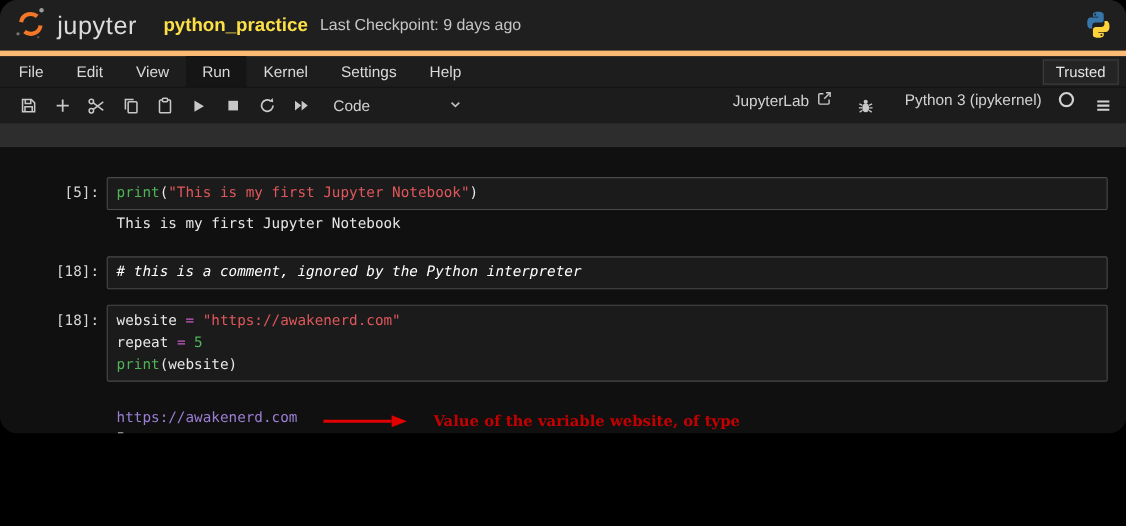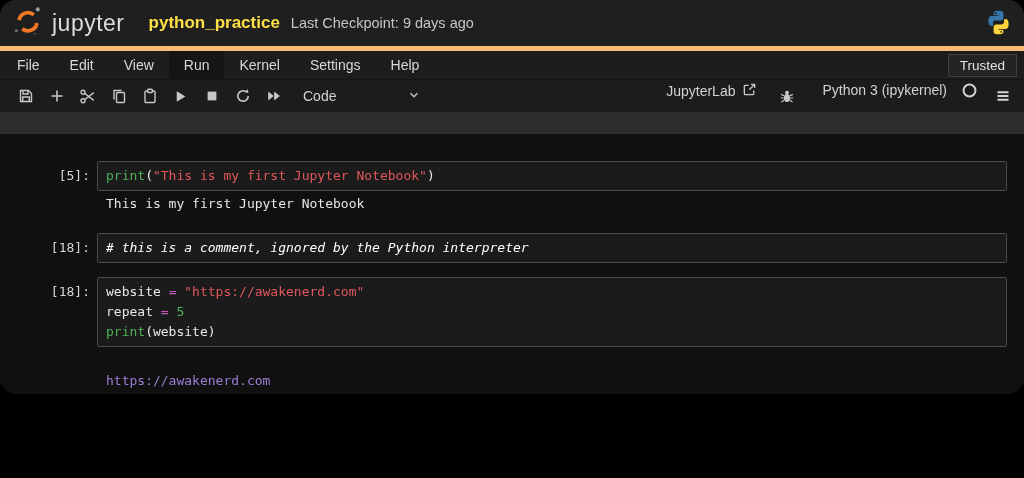--- a/index.html
+++ b/index.html
@@ -205,20 +205,32 @@
 
     <div class="prompt" style="top:143px">[18]:</div>
     <div class="cell-input" style="top:143px">
       <div class="codeline"><span class="tok-plain">website </span><span class="tok-op">= </span><span class="tok-str">"https://awakenerd.com"</span></div>
       <div class="codeline"><span class="tok-plain">repeat </span><span class="tok-op">= </span><span class="tok-num">5</span></div>
       <div class="codeline"><span class="tok-fn">print</span><span class="tok-plain">(website)</span></div>
     </div>
     <div class="outline out-url" style="top:237px; line-height:19.5px">https://awakenerd.com</div>
     <div class="outline" style="top:256px; line-height:19.5px">5</div>
 
+    <div class="annotation">
+      <span style="margin-top:2px">
+        <svg width="80" height="14" viewBox="0 0 80 14">
+          <path d="M2 7h62" stroke="#e00000" stroke-width="2.6"></path>
+          <path d="M64 1.5L78 7l-14 5.5z" fill="#e00000"></path>
+        </svg>
+      </span>
+      <span class="ann-text">
+        <span>Value of the variable website, of type</span><br>
+        <span>string</span>
+      </span>
+    </div>
 
     <div class="sel-bar"></div>
     <div class="empty-prompt">[ ]:</div>
     <div class="empty-cell">
       <span class="cbtn">
         <svg width="15" height="15" viewBox="0 0 16 16" fill="none" stroke="#a3a3a3" stroke-width="1.3">
           <rect x="5.5" y="4.5" width="8" height="10" rx="1"></rect>
             <path d="M3 11.5v-9h7.5"></path>
             <path d="M9.5 7.3v4.4M7.3 9.5h4.4"></path>
         </svg>

